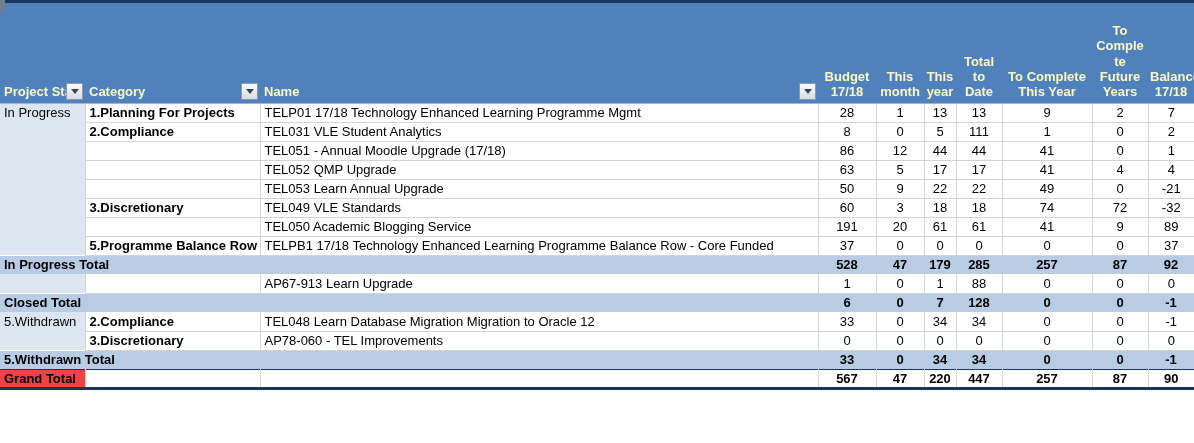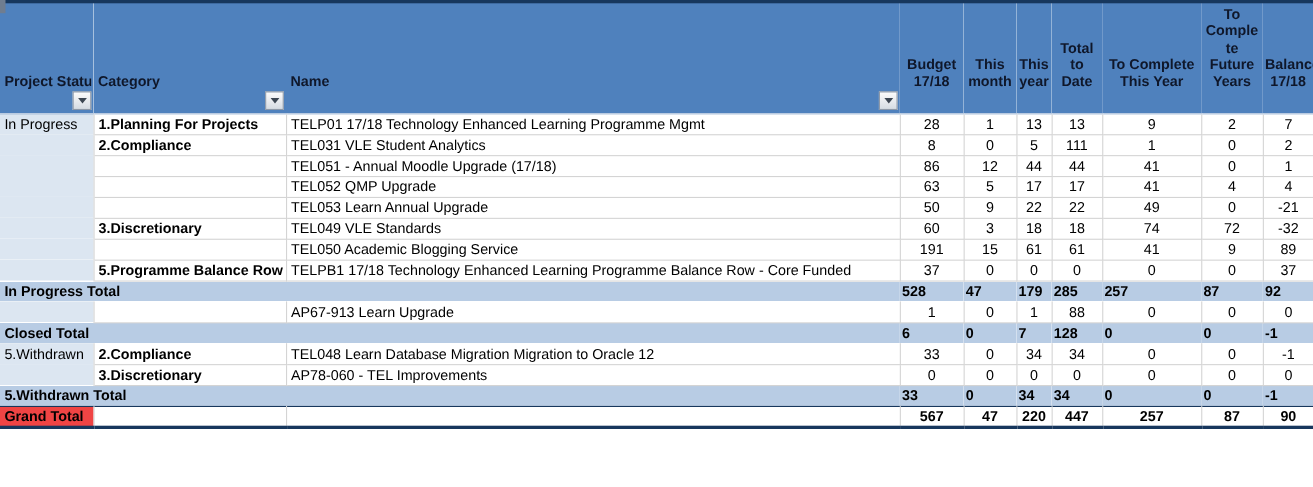--- a/index.html
+++ b/index.html
@@ -4,22 +4,22 @@
 <style>
   * { box-sizing: border-box; }
   body { margin: 0; background: #ffffff; font-family: "Liberation Sans", "DejaVu Sans", sans-serif; }
   .sheet { position: relative; width: 1194px; height: 443px; background: #ffffff; overflow: hidden; }
   .top-line { position: absolute; top: 0; left: 0; width: 1194px; height: 3px; background: #17375D; }
   .corner-artifact { position: absolute; top: 0; left: 0; width: 5px; height: 12px; background: #6F7D90; }
 
   table { border-collapse: collapse; table-layout: fixed; width: 1194px; }
 
   thead th {
-    background: #4F81BD; color: #0f172a; font-weight: bold; font-size: 13px;
-    vertical-align: bottom; height: 103px; padding: 0 2px 21px 2px;
+    background: #4F81BD; color: #fef9c3; font-weight: bold; font-size: 13px;
+    vertical-align: bottom; height: 103px; padding: 0 2px 3px 2px;
     position: relative; line-height: 1.18; border-bottom: 1px solid #9DB6D4;
   }
   th.h-left { text-align: left; padding-left: 4px; }
   th.h-num { text-align: center; }
   .h-lines { white-space: pre-line; display: block; }
   .h-clip { display: block; white-space: nowrap; overflow: hidden; }
 
   .filter-btn {
     position: absolute; right: 2px; bottom: 3px; width: 17px; height: 17px;
     background: linear-gradient(#fbfbfb, #d6dce3); border: 1px solid #8e99a8;
@@ -34,21 +34,21 @@
   .c-status  { background: #DCE6F1; font-weight: normal; padding-left: 4px; border-right: 1px solid #D4D4D4; }
   .c-category{ font-weight: bold; padding-left: 4px; border-right: 1px solid #D4D4D4; }
   .c-name    { padding-left: 4px; border-right: 1px solid #D4D4D4; margin-top: 28px; }
   .c-num     { text-align: center; border-right: 1px solid #D4D4D4; }
   tbody tr td:last-child { border-right: none; }
 
   .r-data .c-category, .r-data .c-name, .r-data .c-num { border-bottom: 1px solid #D4D4D4; }
 
   .r-subtotal td { background: #B8CCE4; font-weight: bold; border-right: none; }
   .r-subtotal .c-label { text-align: left; padding-left: 4px; }
-  .r-subtotal .c-num { text-align: left; }
+  .r-subtotal .c-num { text-align: center; }
 
   .r-grand td { background: #ffffff; font-weight: bold; border-top: 1px solid #17375D; border-bottom: 3px solid #17375D; }
   .r-grand .c-status { background: #ef4444; }
 </style>
 </head>
 <body>
 
 <div class="sheet">
   <table>
     <colgroup>
@@ -188,21 +188,21 @@
           <td class="c-num">18</td>
           <td class="c-num">74</td>
           <td class="c-num">72</td>
           <td class="c-num">-32</td>
         </tr>
         <tr class="r-data">
           <td class="c-status"></td>
           <td class="c-category"></td>
           <td class="c-name">TEL050 Academic Blogging Service</td>
           <td class="c-num">191</td>
-          <td class="c-num">15</td>
+          <td class="c-num">20</td>
           <td class="c-num">61</td>
           <td class="c-num">61</td>
           <td class="c-num">41</td>
           <td class="c-num">9</td>
           <td class="c-num">89</td>
         </tr>
         <tr class="r-data">
           <td class="c-status"></td>
           <td class="c-category">5.Programme Balance Row</td>
           <td class="c-name">TELPB1 17/18 Technology Enhanced Learning Programme Balance Row - Core Funded</td>

